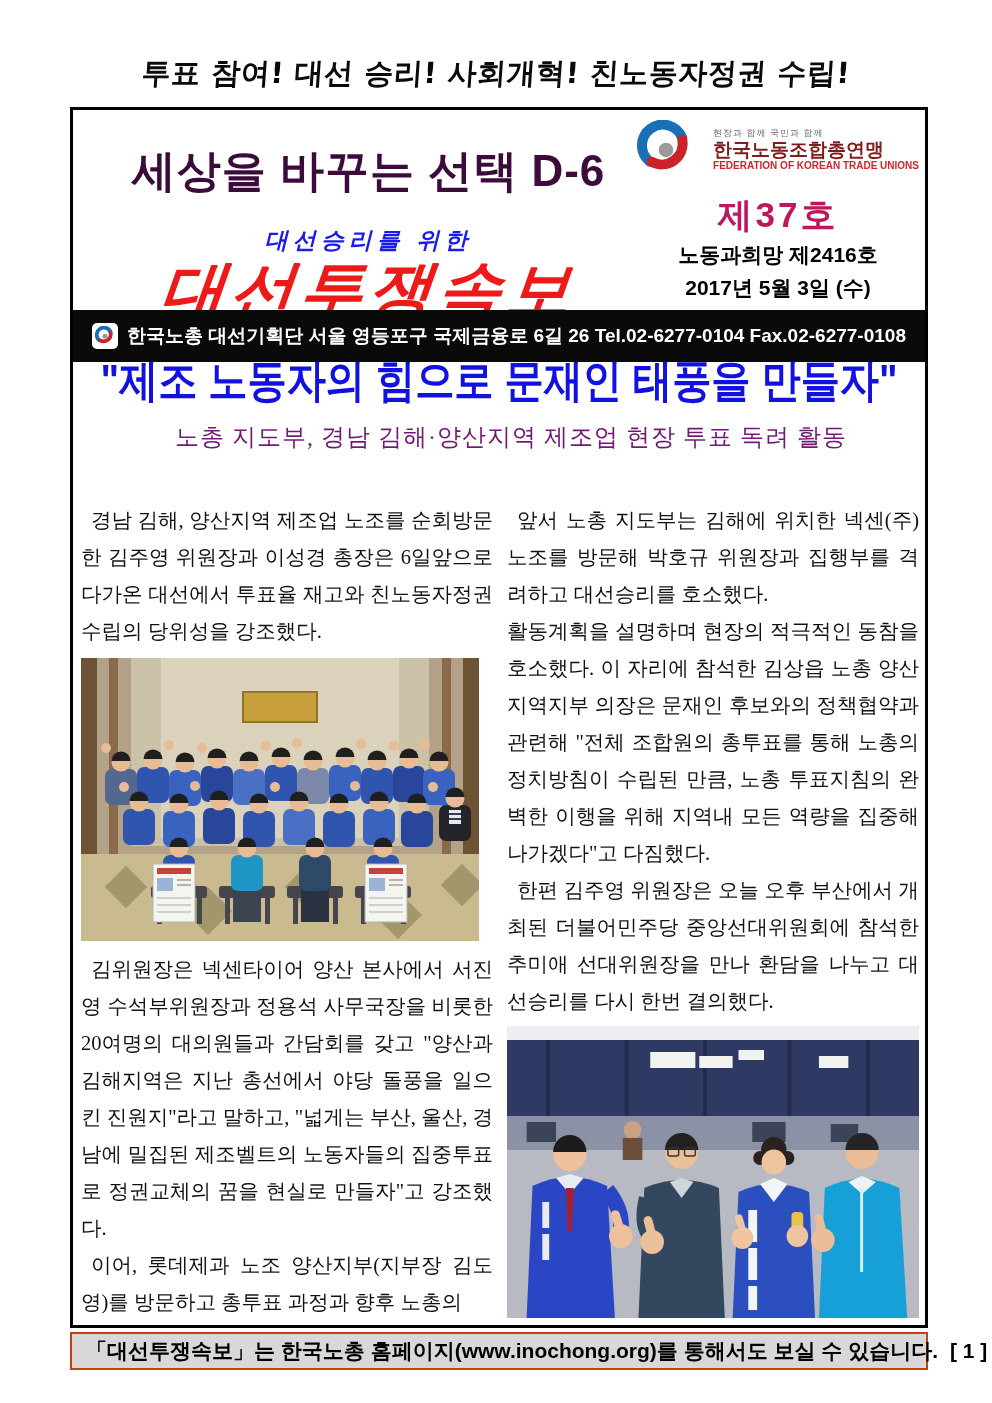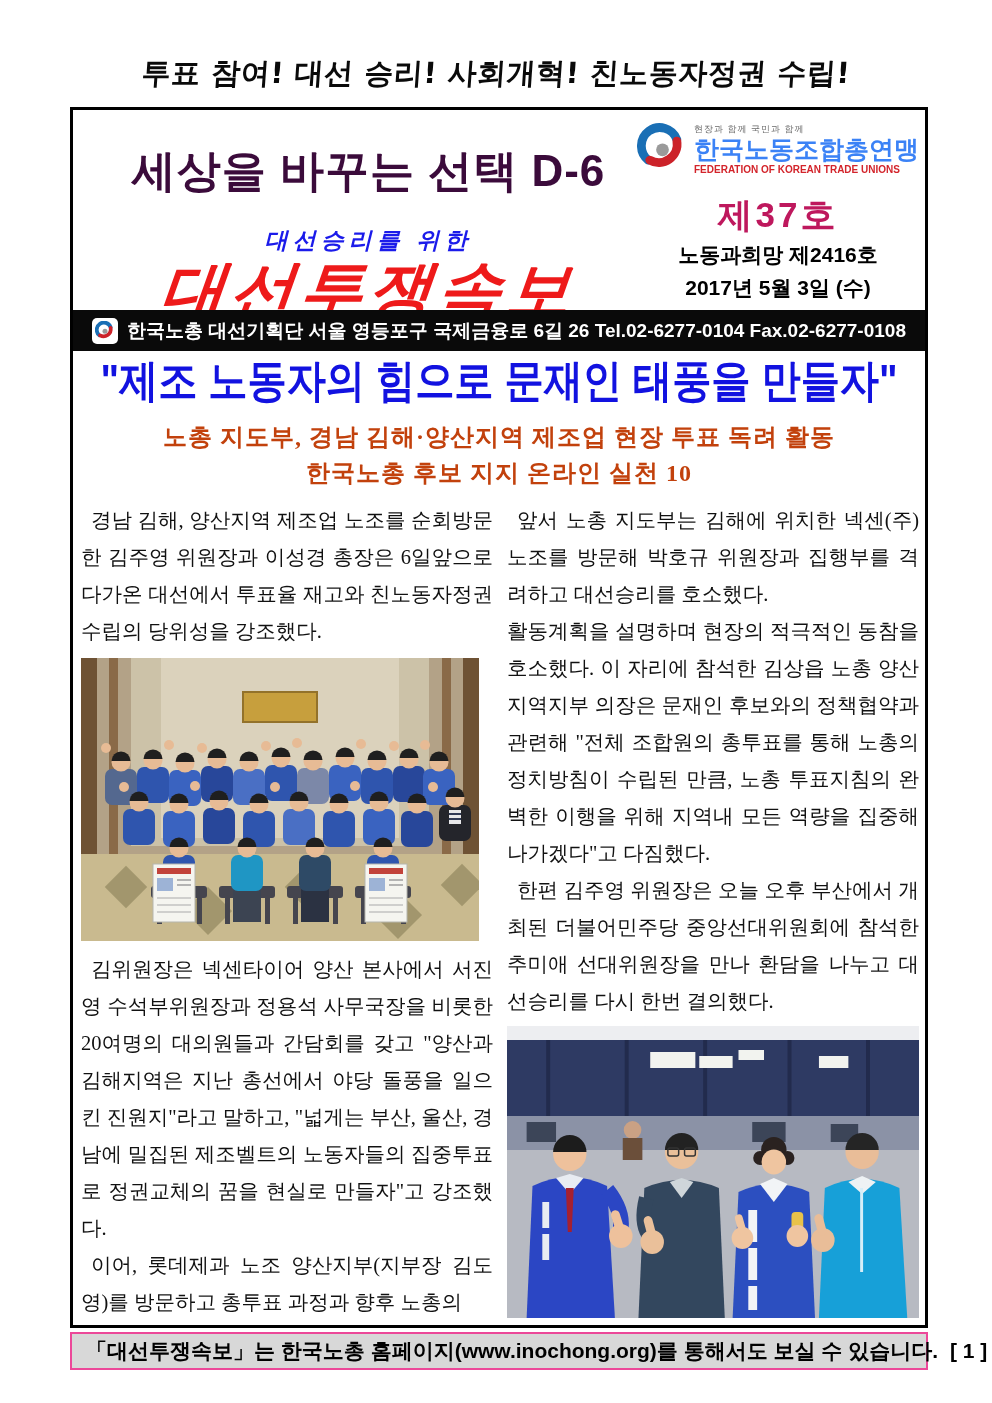--- a/index.html
+++ b/index.html
@@ -21,60 +21,60 @@
 
   .header-left { position:absolute; left:8px; top:20px; width:575px; text-align:center; }
   .tagline { font-size:44px; font-weight:900; color:#3b0b3b; letter-spacing:1px; margin-top:12px; white-space:nowrap; }
   .series-label { font-size:23px; font-weight:900; font-style:italic; color:#1b1bea; letter-spacing:5px; margin-top:24px; white-space:nowrap; }
   .main-title { font-size:64px; font-weight:900; font-style:italic; color:#ee1a1a; letter-spacing:5px; margin-top:2px; transform:skewX(-6deg); line-height:1.02; white-space:nowrap; }
 
   .header-right { position:absolute; right:6px; top:10px; width:282px; text-align:center; }
   .logo-block { display:flex; align-items:center; justify-content:space-between; gap:6px; }
   .logo-text { text-align:left; }
   .logo-motto { font-size:9px; color:#6a6a6a; letter-spacing:1px; white-space:nowrap; }
-  .logo-ko { font-size:25px; font-weight:900; color:#3b82f6; line-height:1.1; white-space:nowrap; }
+  .logo-ko { font-size:19px; font-weight:900; color:#7f1d1d; line-height:1.1; white-space:nowrap; }
   .logo-en { font-size:10px; font-weight:700; color:#d3242b; white-space:nowrap; }
   .issue-no { font-size:35px; font-weight:900; color:#be185d; margin-top:14px; letter-spacing:3px; }
   .serial-no { font-size:21px; font-weight:800; margin-top:2px; white-space:nowrap; }
   .issue-date { font-size:21px; font-weight:800; margin-top:5px; white-space:nowrap; }
 
   .address-bar {
-    position:absolute; top:200px; left:0; width:100%; height:41px; background:#0a0a0a;
+    position:absolute; top:200px; left:0; width:100%; height:52px; background:#0a0a0a;
     display:flex; align-items:center; justify-content:center; gap:9px;
   }
   .address-logo { width:26px; height:26px; background:#fff; border-radius:5px; flex:0 0 auto;
     display:flex; align-items:center; justify-content:center; }
   .address-text { color:#fff; font-size:19px; font-weight:700; white-space:nowrap; }
 
   .headline {
     position:absolute; top:243px; left:0; width:100%; text-align:center;
     font-size:40px; font-weight:900; color:#1212e0; transform:scale(0.98,1.12);
     white-space:nowrap; letter-spacing:0px;
   }
   .subhead {
-    position:absolute; left:0; width:100%; text-align:center; font-size:24px; font-weight:700;
-    color:#c2410c; font-family:"Liberation Serif", serif; letter-spacing:1px; white-space:nowrap;
+    position:absolute; left:0; width:100%; text-align:center; font-size:24px; font-weight:400;
+    color:#701a75; font-family:"Liberation Serif", serif; letter-spacing:1px; white-space:nowrap;padding-left:12px;
   }
   .subhead1 { top:311px; }
   .subhead2 { top:347px; }
 
   .columns { position:absolute; top:392px; left:8px; right:6px; bottom:0; display:flex; gap:14px;justify-content:flex-end; }
   .col { flex:1; min-width:0; }
   .body-para {
     font-family:"Liberation Serif", serif; font-size:20.5px; line-height:37px;
     text-align:justify; color:#111; margin:0; word-break:break-all;
   }
   .indent { text-indent:10px; }
   .photo { display:block; }
   .photo1 { width:398px; height:283px; margin:8px 0 10px 0; }
   .photo2 { width:100%; height:292px; margin-top:6px; }
 
   .footer-bar {
     position:absolute; left:70px; top:1332px; width:858px; height:38px;
-    background:#d8d8d8; border:2px solid #ec4899; box-sizing:border-box;
+    background:#d8d8d8; border:2px solid #c2410c; box-sizing:border-box;
     display:flex; align-items:center; padding:0 14px;
     font-size:21px; font-weight:800; color:#000;
   }
   .footer-text { flex:1; text-align:left; white-space:nowrap; }
   .footer-page { margin-left:12px; white-space:nowrap; }
 </style>
 </head>
 <body>
 
 <div class="top-slogan">투표 참여! 대선 승리! 사회개혁! 친노동자정권 수립!</div>
@@ -111,21 +111,20 @@
         <path d="M14,46 A23,23 0 1 1 50,20" fill="none" stroke="#1a6fb5" stroke-width="12" stroke-linecap="round"></path>
         <path d="M50,22 A23,23 0 0 1 16,46" fill="none" stroke="#cc2229" stroke-width="12" stroke-linecap="round"></path>
         <circle cx="32" cy="33" r="8" fill="#9a9a9a"></circle>
       </svg>
     </span>
     <span class="address-text">한국노총 대선기획단 서울 영등포구 국제금융로 6길 26 Tel.02-6277-0104 Fax.02-6277-0108</span>
   </div>
 
   <div class="headline">"제조 노동자의 힘으로 문재인 태풍을 만들자"</div>
   <div class="subhead subhead1">노총 지도부, 경남 김해·양산지역 제조업 현장 투표 독려 활동</div>
-  <div class="subhead subhead2">한국노총 후보 지지 온라인 실천 10</div>
 
   <div class="columns">
 
     <div class="col">
       <p class="body-para indent">경남 김해, 양산지역 제조업 노조를 순회방문한 김주영 위원장과 이성경 총장은 6일앞으로 다가온 대선에서 투표율 재고와 친노동자정권 수립의 당위성을 강조했다.</p>
 
       <svg class="photo photo1" viewBox="0 0 398 283" preserveAspectRatio="none">
         <rect width="398" height="196" fill="#b3a287"></rect>
         <rect width="16" height="196" fill="#6e5234"></rect>
         <rect x="382" width="16" height="196" fill="#6e5234"></rect>

